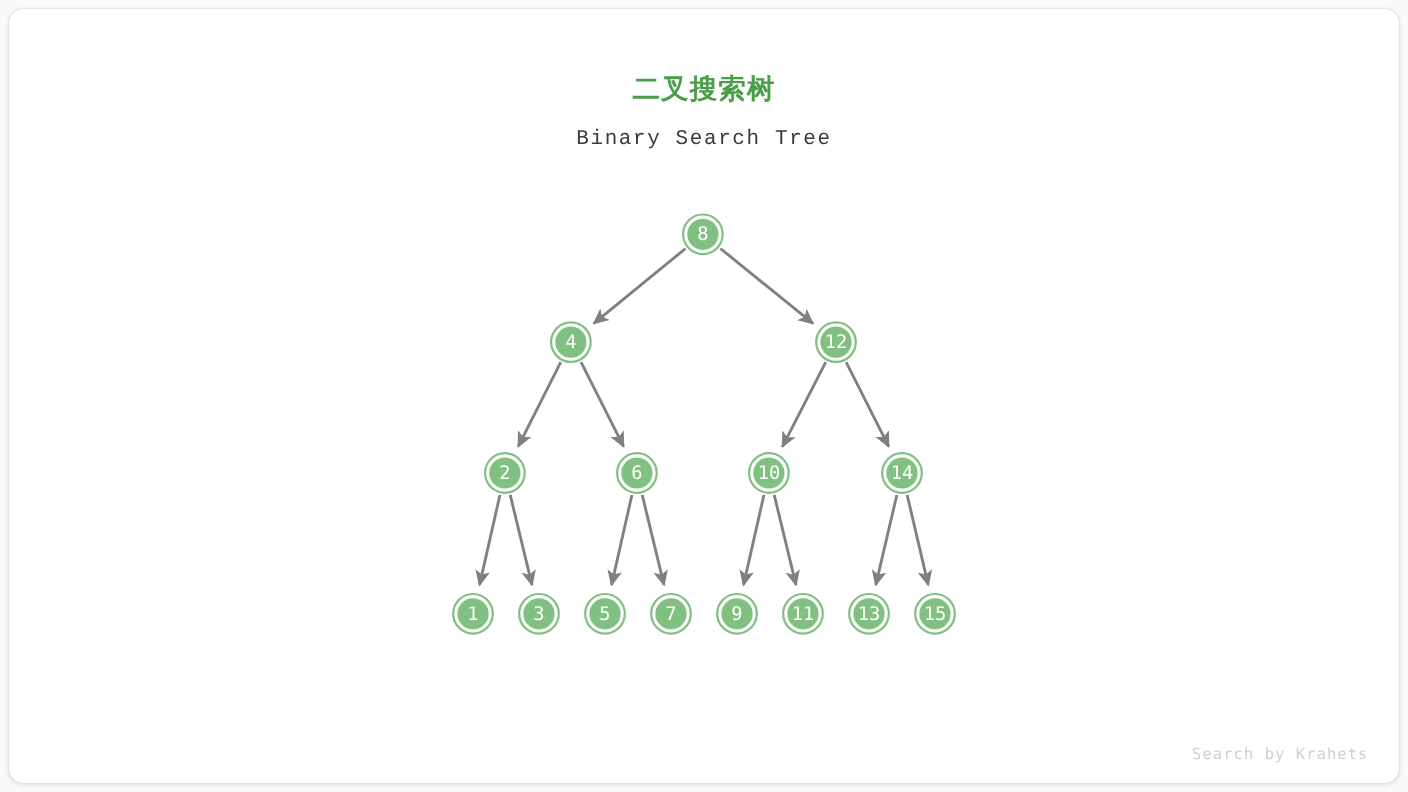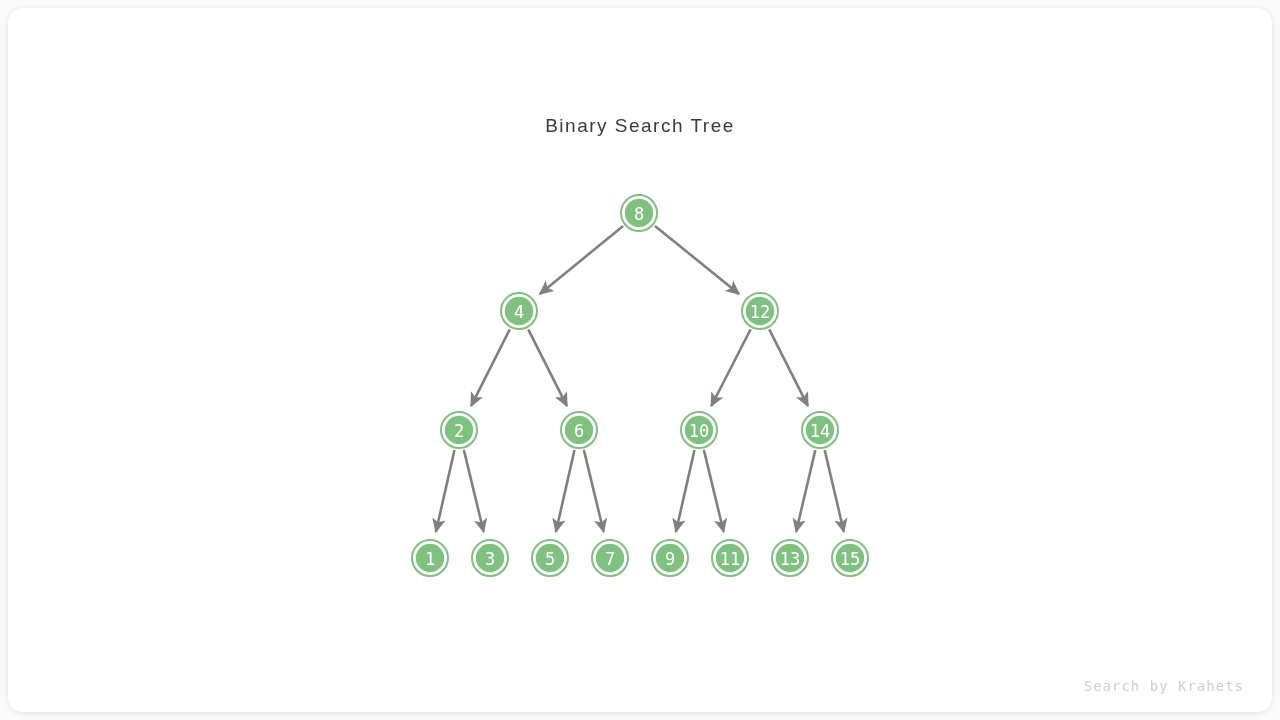--- a/index.html
+++ b/index.html
@@ -46,21 +46,21 @@
     color: #4a9d4a;
     white-space: nowrap;
   }
 
   .subtitle {
     position: absolute;
     left: 0;
     top: 107px;
     width: 1264px;
     text-align: center;
-    font-family: Liberation Sans, sans-serif;
+    font-family: Liberation Mono, monospace;
     font-size: 19px;
     letter-spacing: 1.5px;
     color: #3b3b3b;
     white-space: nowrap;
   }
 
   .footer {
     position: absolute;
     right: 28px;
     bottom: 18px;
@@ -108,20 +108,21 @@
     stroke-width: 2.6;
     fill: none;
   }
 </style>
 </head>
 <body>
 
 <div id="canvas">
   <div class="card">
 
+    <div class="title">二叉搜索树</div>
 
     <div class="subtitle">Binary Search Tree</div>
 
     <svg id="tree-svg" viewBox="0 0 1264 704">
       <defs>
         <marker id="arrowhead" markerWidth="6" markerHeight="6" refX="5" refY="3" orient="auto" markerUnits="strokeWidth">
           <path d="M0,0.4 L5.6,3 L0,5.6 L1.3,3 Z" fill="#808080"></path>
         </marker>
       </defs>
       <g id="edges-layer">

